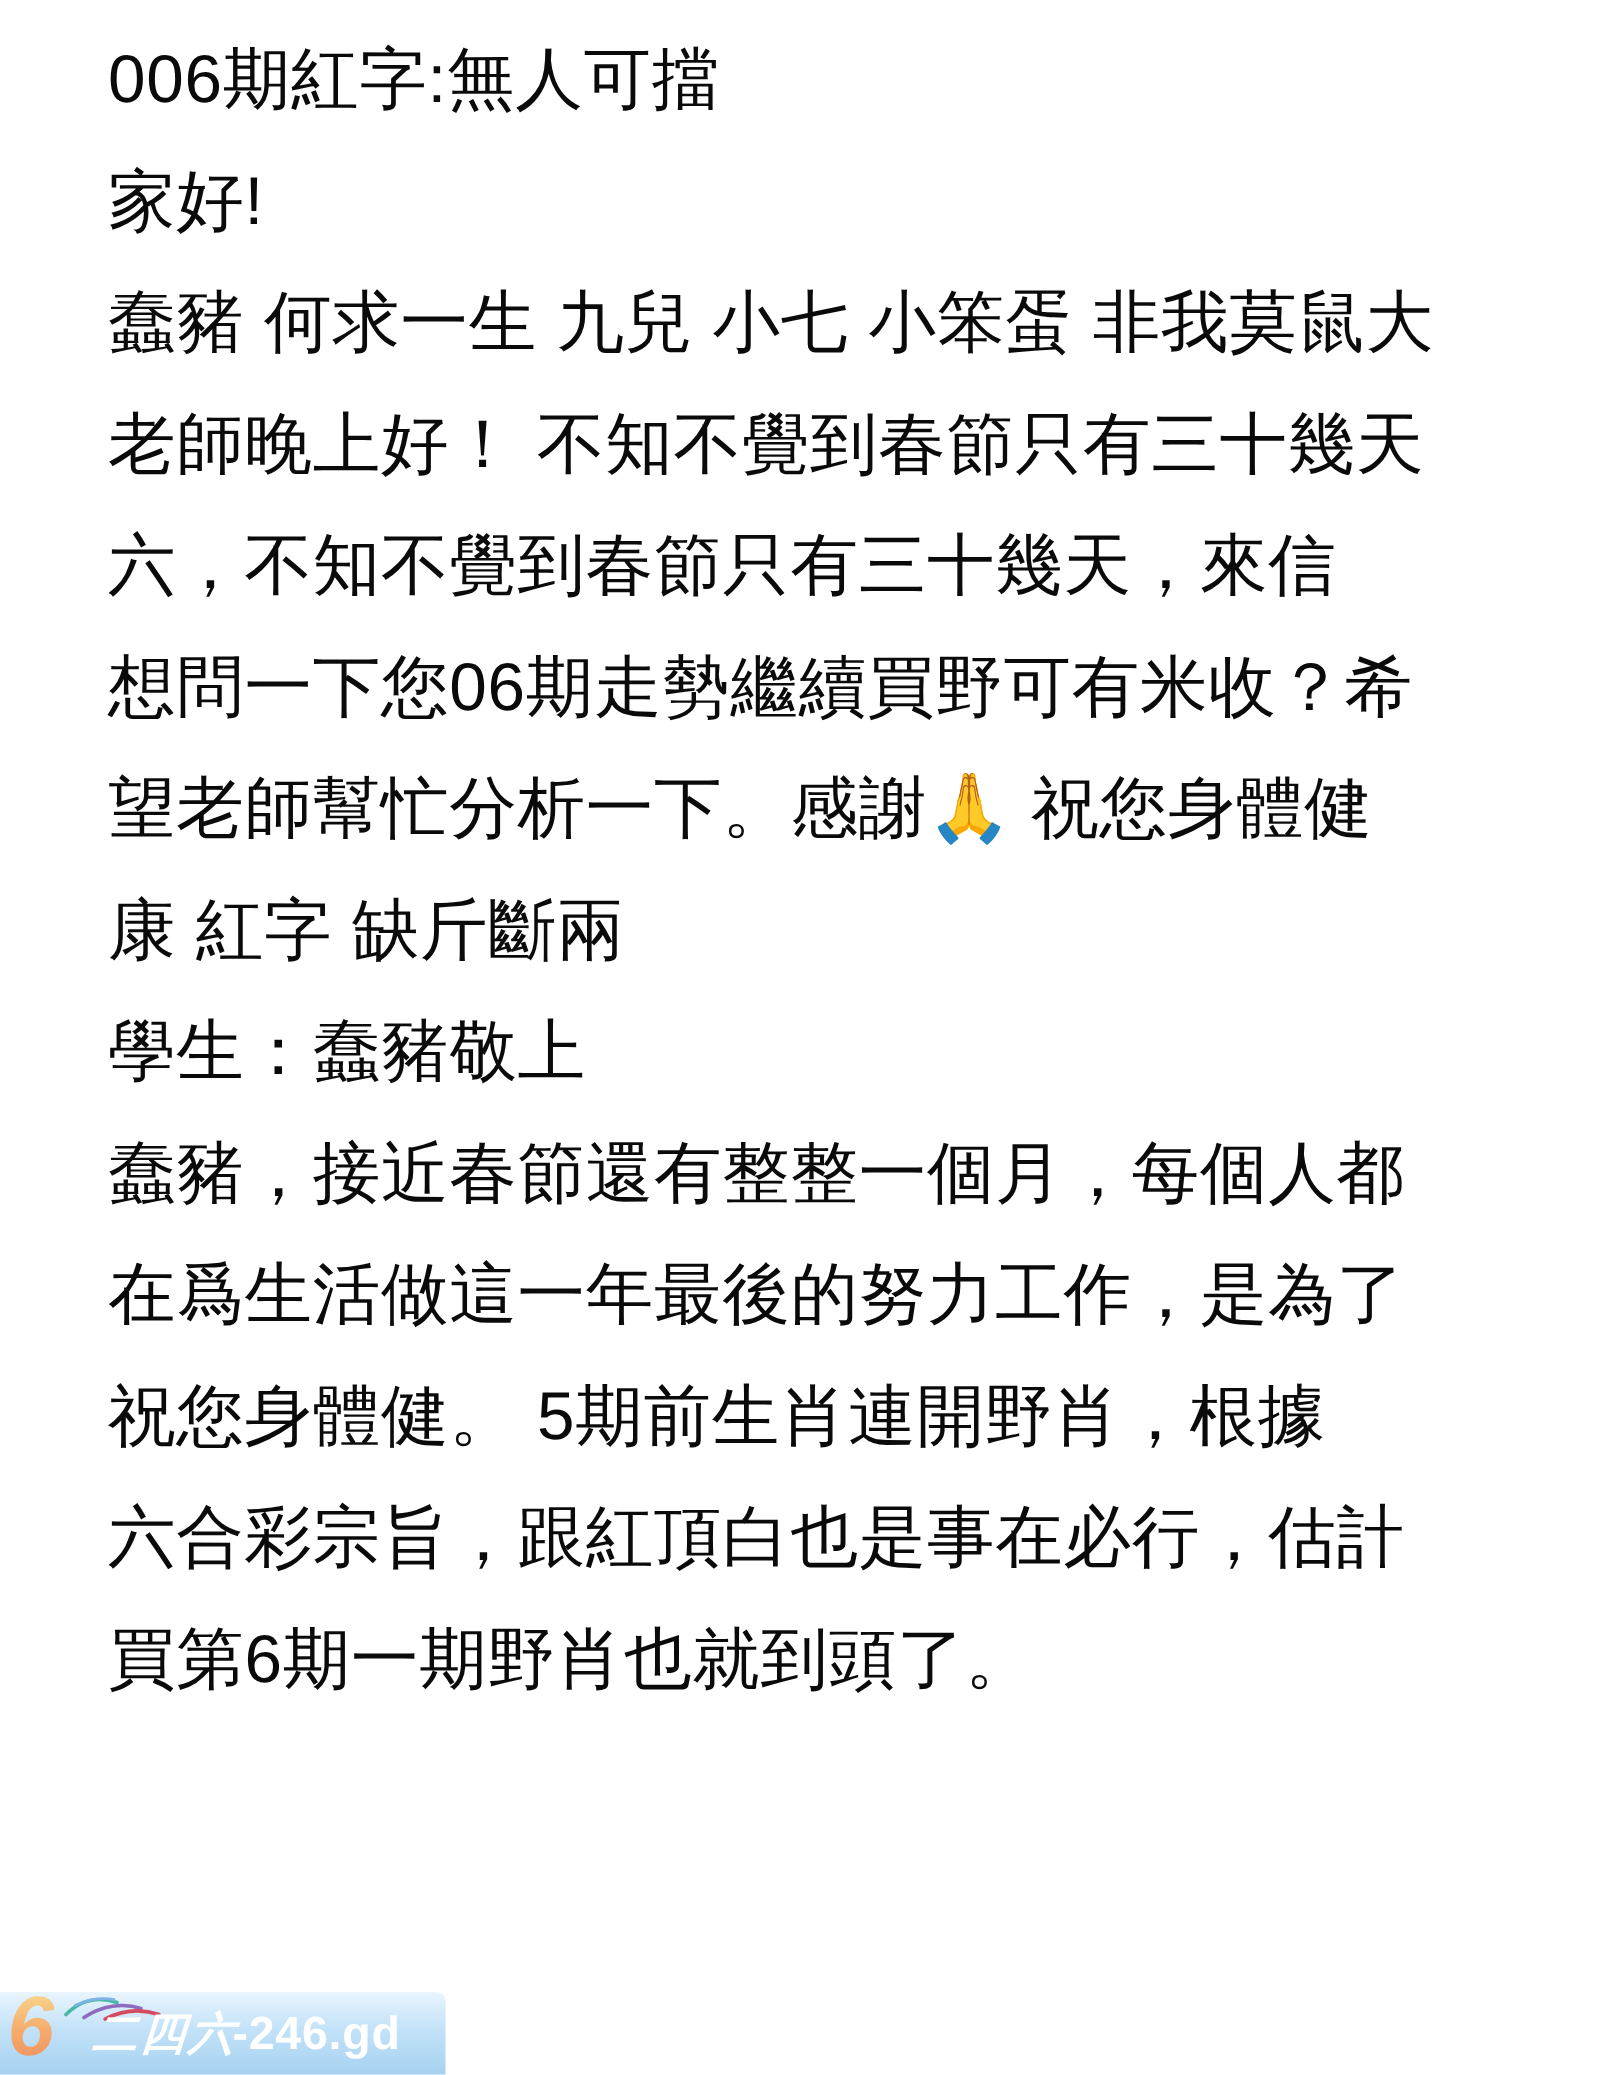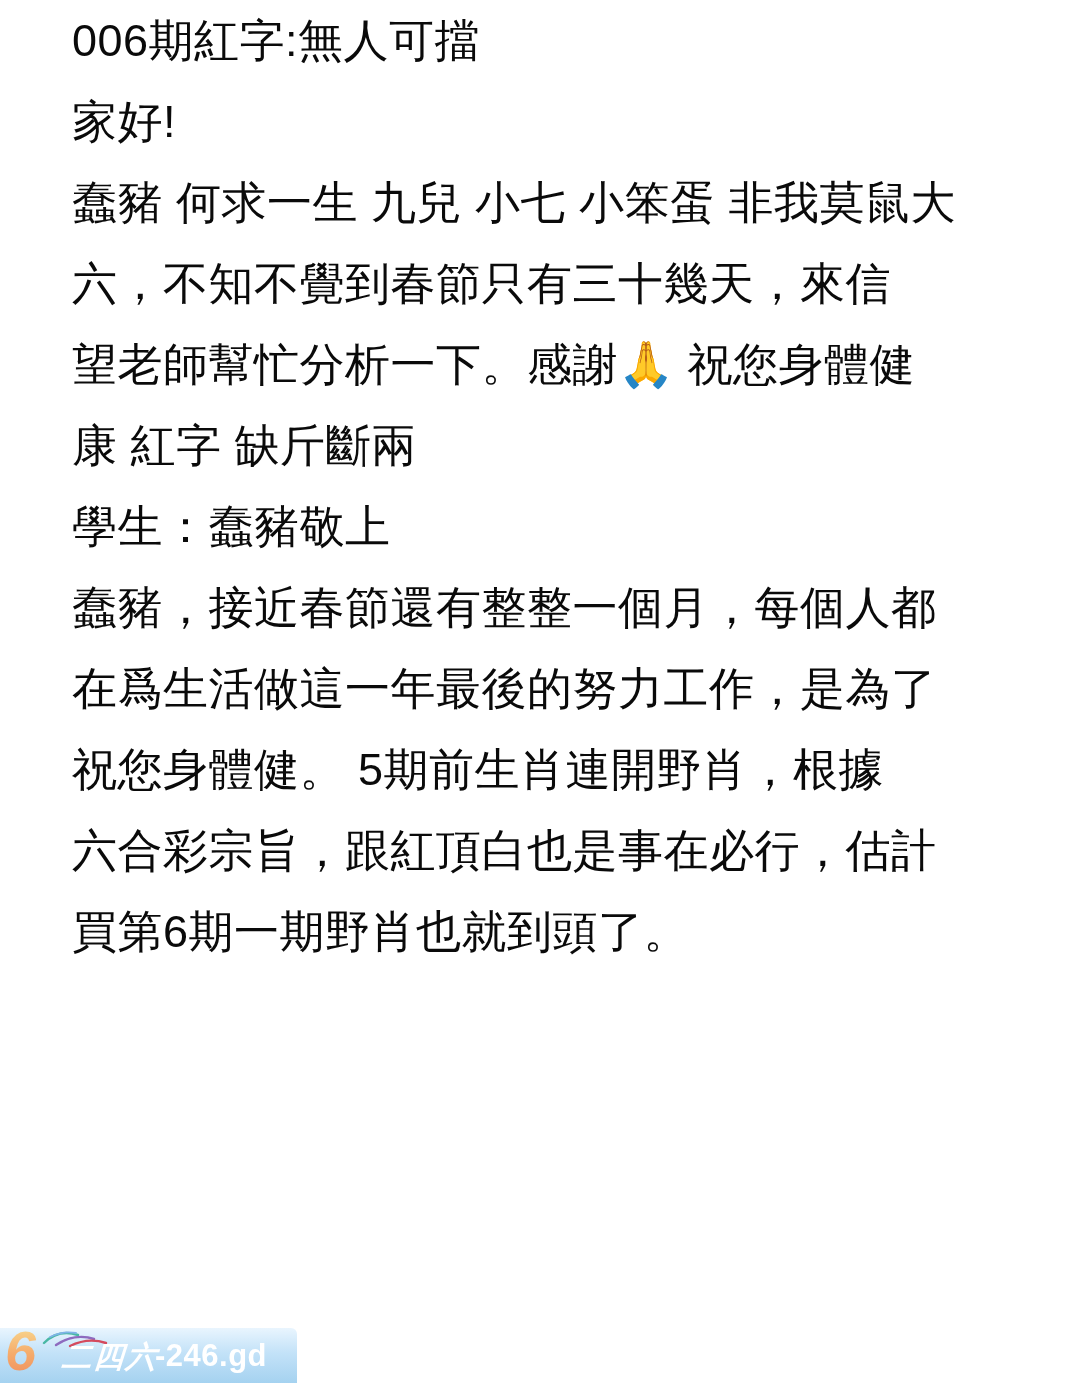--- a/index.html
+++ b/index.html
@@ -9,21 +9,21 @@
   }
   body {
     width: 1080px;
     height: 1383px;
     position: relative;
     overflow: hidden;
     font-family: "Liberation Sans", sans-serif;
   }
   .page {
     position: absolute;
-    top: 0;
+    top: 12px;
     left: 72px;
     right: 10px;
   }
   .line {
     font-size: 45px;
     line-height: 81px;
     color: #0a0a0a;
     letter-spacing: 0.5px;
     white-space: pre;
     font-weight: 400;
@@ -82,21 +82,23 @@
     letter-spacing: 0.5px;
   }
 </style>
 </head>
 <body>
 
 <main class="page">
   <div class="line">006期紅字:無人可擋</div>
   <div class="line">家好!</div>
   <div class="line">蠢豬 何求一生 九兒 小七 小笨蛋 非我莫鼠大</div>
+  <div class="line">老師晚上好！ 不知不覺到春節只有三十幾天</div>
   <div class="line">六，不知不覺到春節只有三十幾天，來信</div>
+  <div class="line">想問一下您06期走勢繼續買野可有米收？希</div>
   <div class="line">望老師幫忙分析一下。感謝🙏 祝您身體健</div>
   <div class="line">康 紅字 缺斤斷兩</div>
   <div class="line">學生：蠢豬敬上</div>
   <div class="line">蠢豬，接近春節還有整整一個月，每個人都</div>
   <div class="line">在爲生活做這一年最後的努力工作，是為了</div>
   <div class="line">祝您身體健。 5期前生肖連開野肖，根據</div>
   <div class="line">六合彩宗旨，跟紅頂白也是事在必行，估計</div>
   <div class="line">買第6期一期野肖也就到頭了。</div>
 </main>
 

